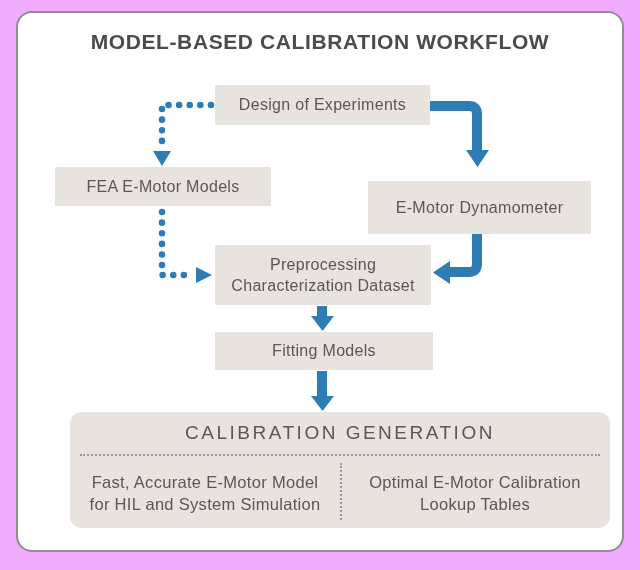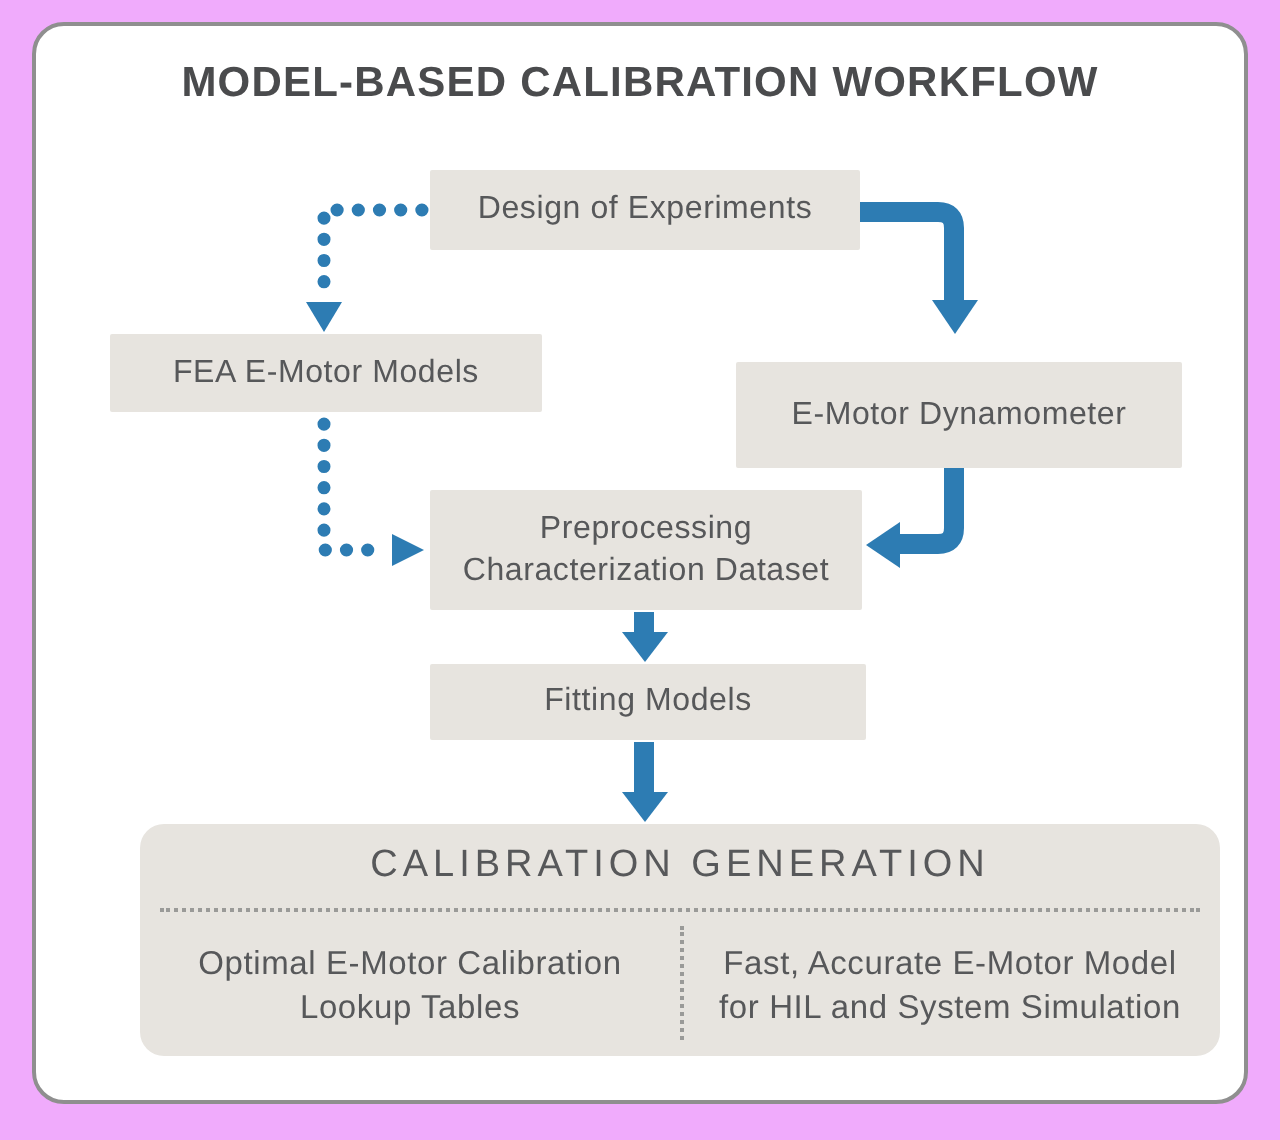--- a/index.html
+++ b/index.html
@@ -109,24 +109,24 @@
   <div class="node" id="n-prep">
     <span>Preprocessing</span>
     <span>Characterization Dataset</span>
   </div>
 
   <div class="calib">
     <div class="calib-header">CALIBRATION GENERATION</div>
     <div class="calib-rule"></div>
     <div class="calib-cols">
       <div class="calib-col">
+        <span>Fast, Accurate E-Motor Model</span>
+        <span>for HIL and System Simulation</span>
+      </div>
+      <div class="calib-col">
         <span>Optimal E-Motor Calibration</span>
         <span>Lookup Tables</span>
-      </div>
-      <div class="calib-col">
-        <span>Fast, Accurate E-Motor Model</span>
-        <span>for HIL and System Simulation</span>
       </div>
     </div>
     <div class="calib-divider"></div>
   </div>
 
 </div>
 
 </body></html>

